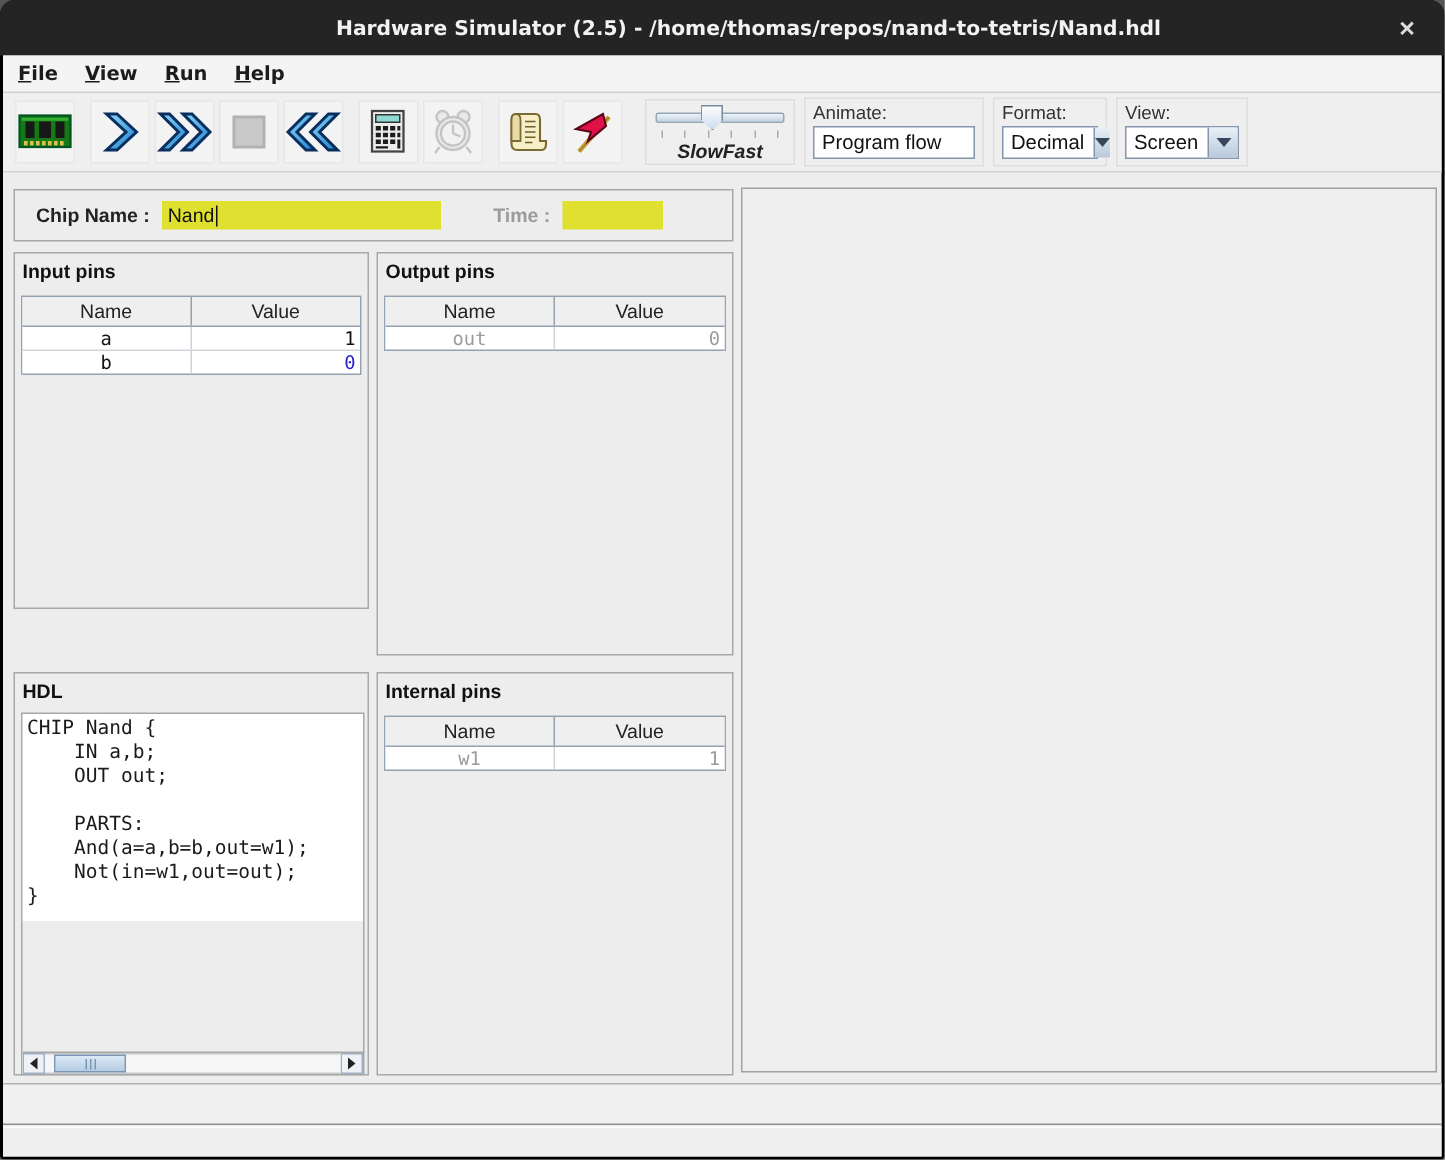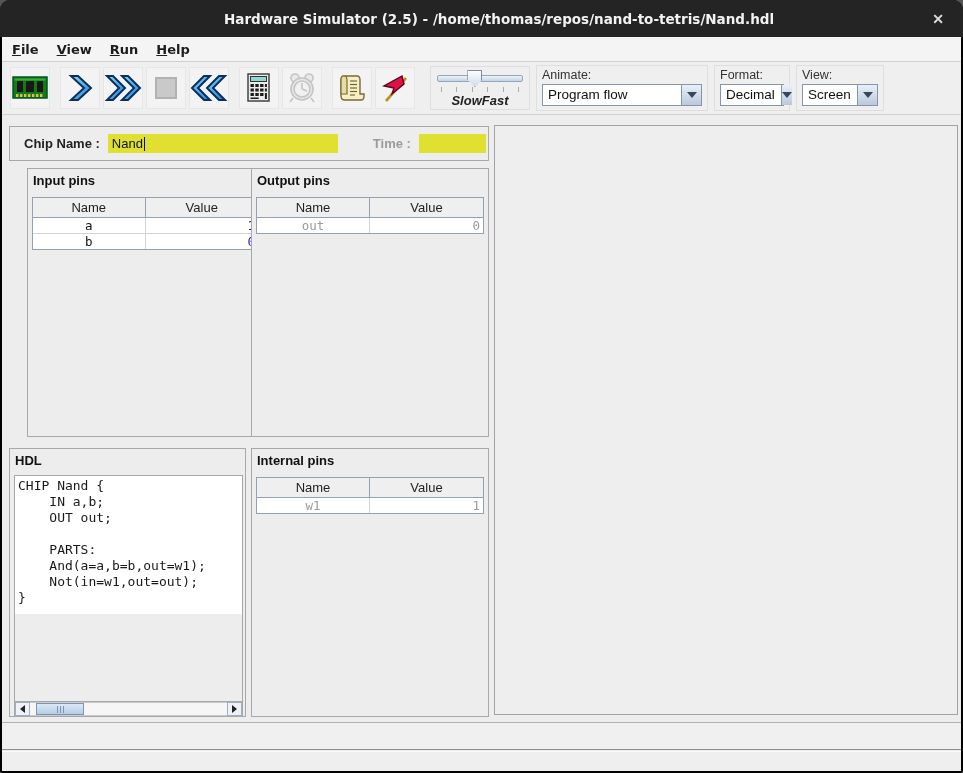--- a/index.html
+++ b/index.html
@@ -82,42 +82,42 @@
   }
   .combo .combo-value{
     flex:1; font-size:13.5px; color:#111; padding:2px 6px 0 5px; white-space:nowrap;
   }
   .combo .combo-arrow-btn{
     width:20px; border-left:1px solid #8396ab;
     background:linear-gradient(#e9f0f7,#b9c9db);
     display:flex; align-items:center; justify-content:center;
   }
   .tri-down{ width:0; height:0; border-left:5px solid transparent; border-right:5px solid transparent; border-top:6px solid #37465a; }
-  .combo-animate{ width:160px;gap:40px; } .combo-format{ width:64px; } .combo-view{ width:76px; }
+  .combo-animate{ width:108px;gap:40px; } .combo-format{ width:64px; } .combo-view{ width:76px; }
 
   
   .panel{
     position:absolute; background:#ededed; border:1px solid #a8a8a8;
   }
   .panel-title{
     font-size:13px; font-weight:bold; color:#111; padding:4px 0 3px 5px;
   }
   .chip-row{ left:7px; top:89px; width:480px; height:35px; display:flex; align-items:center; }
   .chip-label{ font-size:13px; font-weight:bold; color:#222; margin-left:14px; }
   .yellow-field{
     background:#e0e030; height:19px; margin-left:8px; position:relative;
     display:flex; align-items:center;
   }
-  .chip-name-field{ width:230px;text-align:right; }
+  .chip-name-field{ width:186px;text-align:right; }
   .chip-name-field .fv{ font-size:13px; color:#111; padding-left:4px; }
   .caret{ display:inline-block; width:1px; height:14px; background:#111; margin-left:1px; }
   .time-label{ font-size:13px; font-weight:bold; color:#9b9b9b; margin-left:35px; }
   .time-field{ width:67px; }
 
-  .p-input  { left:25px;   top:131px; width:237px; height:269px; }
+  .p-input  { left:7px;   top:131px; width:237px; height:238px; }
   .p-output { left:249px; top:131px; width:238px; height:269px; }
   .p-hdl    { left:7px;   top:411px; width:237px; height:269px; }
   .p-internal{ left:249px; top:411px; width:238px; height:269px; }
   .p-right  { left:492px; top:88px;  width:464px; height:590px; background:#eeeeee; border:1px solid #a2a2a2; }
 
   
   .pin-table{ position:absolute; left:4px; right:4px; top:28px; border:1px solid #93a1b1; background:#fff; }
   .pt-header{ display:flex; background:#efefef; border-bottom:1px solid #93a1b1; height:20px; }
   .pt-header .c{ font-size:13px; color:#222; text-align:center; padding-top:2px; }
   .c-name{ width:50%; border-right:1px solid #93a1b1; }

